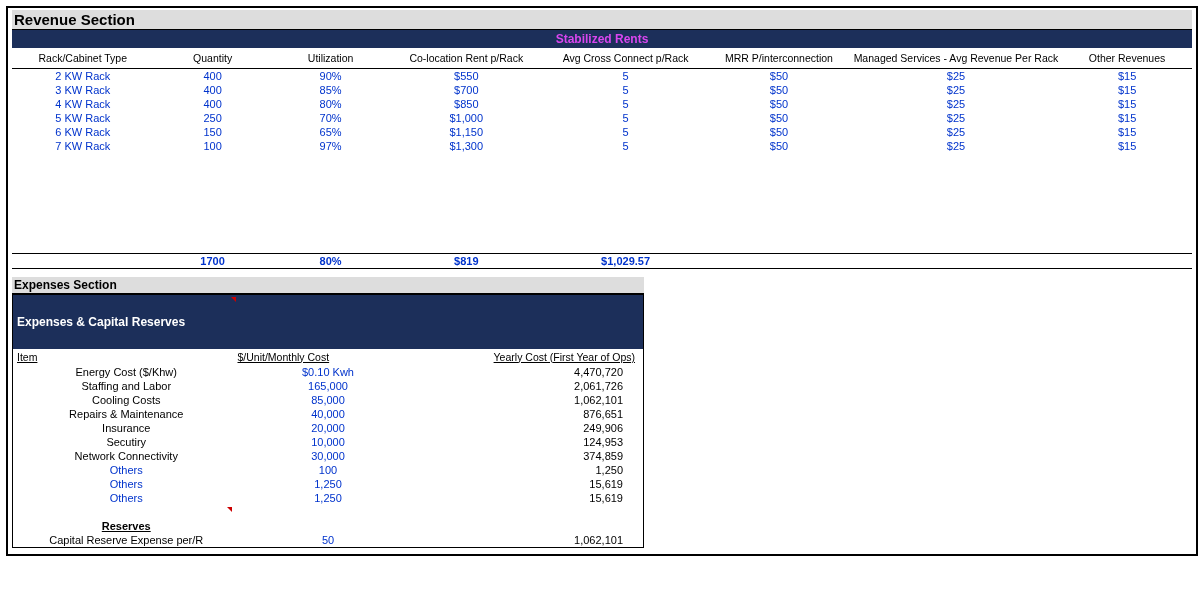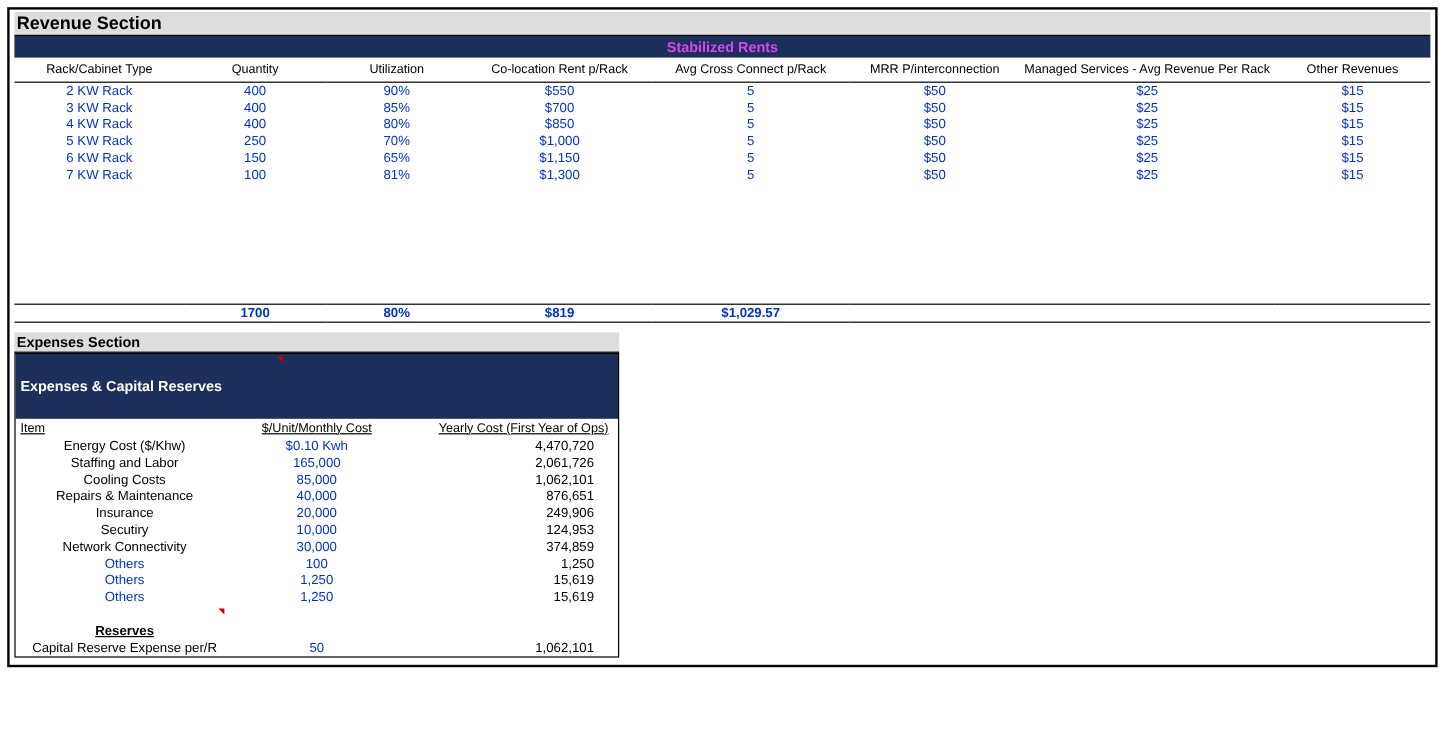--- a/index.html
+++ b/index.html
@@ -64,21 +64,21 @@
   .rev-gap td { height: 100px; }
   .rev-totals td {
     font-weight: bold;
     color: #000;
     border-top: 1px solid #000;
     border-bottom: 1px solid #000;
     font-size: 11px;
     padding: 2px;
   }
   .expenses-wrap {
-    width: 504px;
+    width: 632px;
     margin-top: 8px;
   }
   .exp-section-title {
     font-weight: bold;
     font-size: 12px;
     background: #ddd;
     padding: 1px 2px;
     border-bottom: 1px solid #000;
   }
   table.expenses {
@@ -86,21 +86,21 @@
     border-collapse: collapse;
     table-layout: fixed;
   }
   table.expenses th {
     text-decoration: underline;
     font-weight: normal;
     font-size: 10.5px;
     padding: 2px 4px;
   }
   table.expenses th.item { text-align: left; }
-  table.expenses th.cost { text-align: center; }
+  table.expenses th.cost { text-align: left; }
   table.expenses th.year { text-align: right; padding-right: 8px; }
   table.expenses td {
     font-size: 11px;
     padding: 1px 4px;
   }
   table.expenses td.label { text-align: center; padding-left: 10px; }
   table.expenses td.cost { text-align: center; color: #0033cc; }
   table.expenses td.year { text-align: right; padding-right: 20px; }
   .blue-label { color: #0033cc; }
   .reserves-hdr {
@@ -209,21 +209,21 @@
             <td>65%</td>
             <td>$1,150</td>
             <td>5</td>
             <td>$50</td>
             <td>$25</td>
             <td>$15</td>
           </tr>
           <tr>
             <td>7 KW Rack</td>
             <td>100</td>
-            <td>81%</td>
+            <td>97%</td>
             <td>$1,300</td>
             <td>5</td>
             <td>$50</td>
             <td>$25</td>
             <td>$15</td>
           </tr>
         </tbody>
       <tbody>
         <tr class="rev-gap">
             <td colspan="8"></td>

